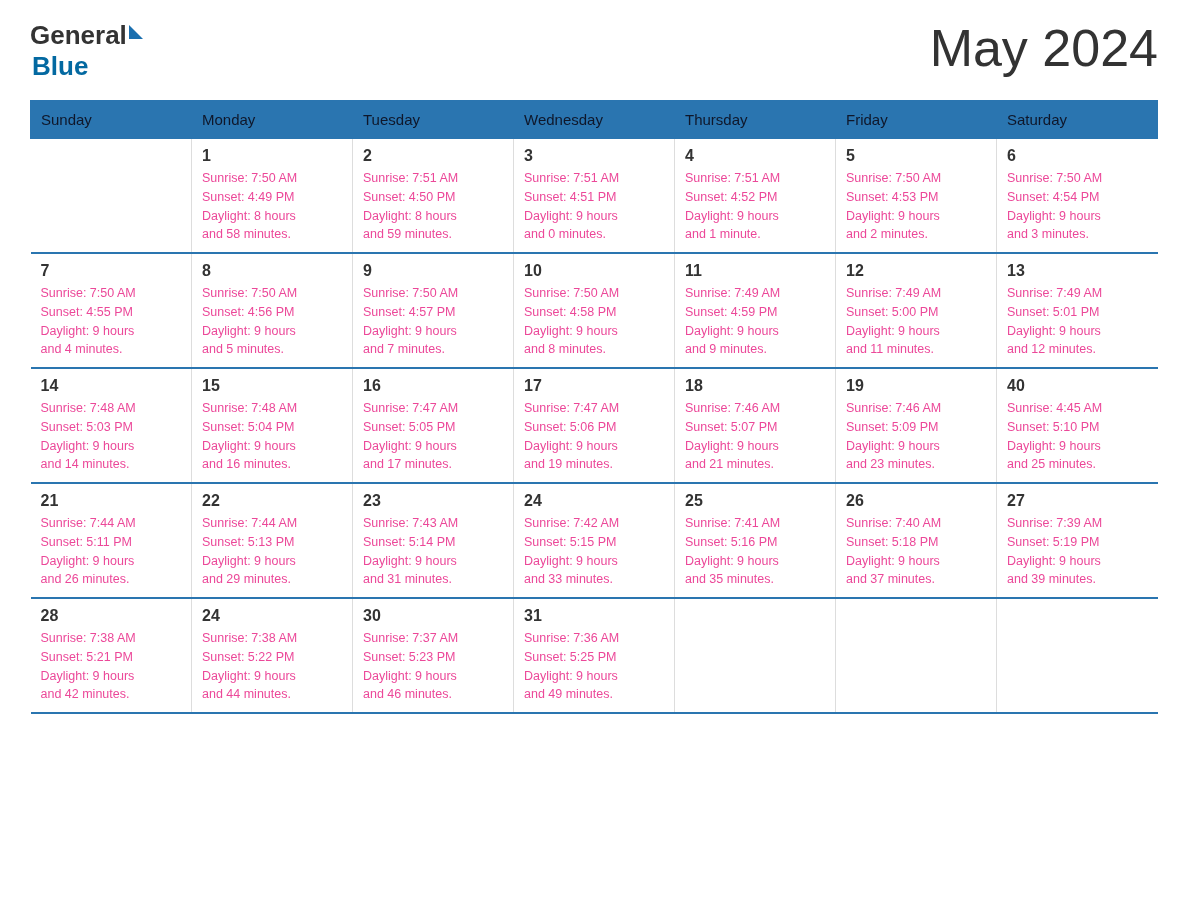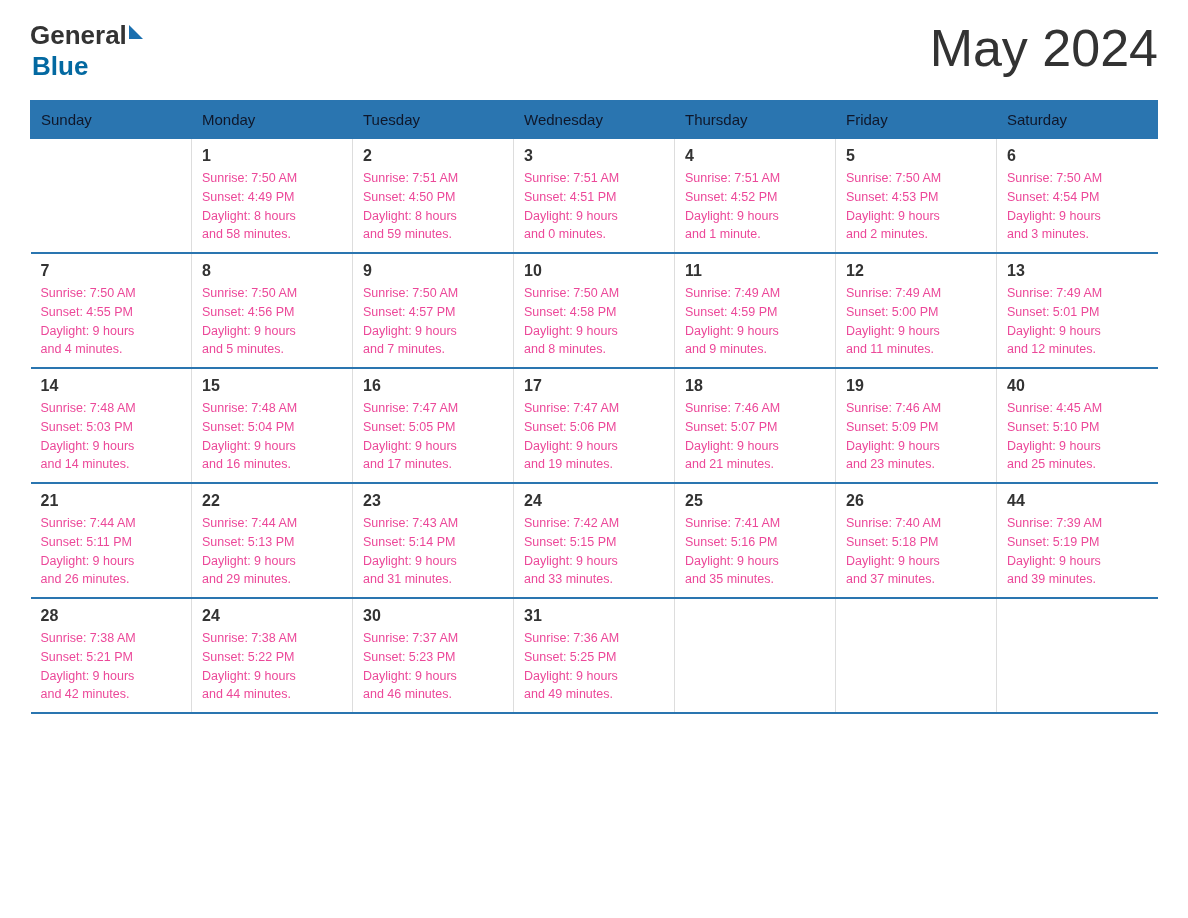--- a/index.html
+++ b/index.html
@@ -330,21 +330,21 @@
 and 35 minutes.</div>
         </td>
         <td>
           <span class="day-number">26</span>
           <div class="day-info" style="white-space: pre-line;">Sunrise: 7:40 AM
 Sunset: 5:18 PM
 Daylight: 9 hours
 and 37 minutes.</div>
         </td>
         <td>
-          <span class="day-number">44</span>
+          <span class="day-number">27</span>
           <div class="day-info" style="white-space: pre-line;">Sunrise: 7:39 AM
 Sunset: 5:19 PM
 Daylight: 9 hours
 and 39 minutes.</div>
         </td>
       </tr>
       <tr>
         <td>
           <span class="day-number">28</span>
           <div class="day-info" style="white-space: pre-line;">Sunrise: 7:38 AM

